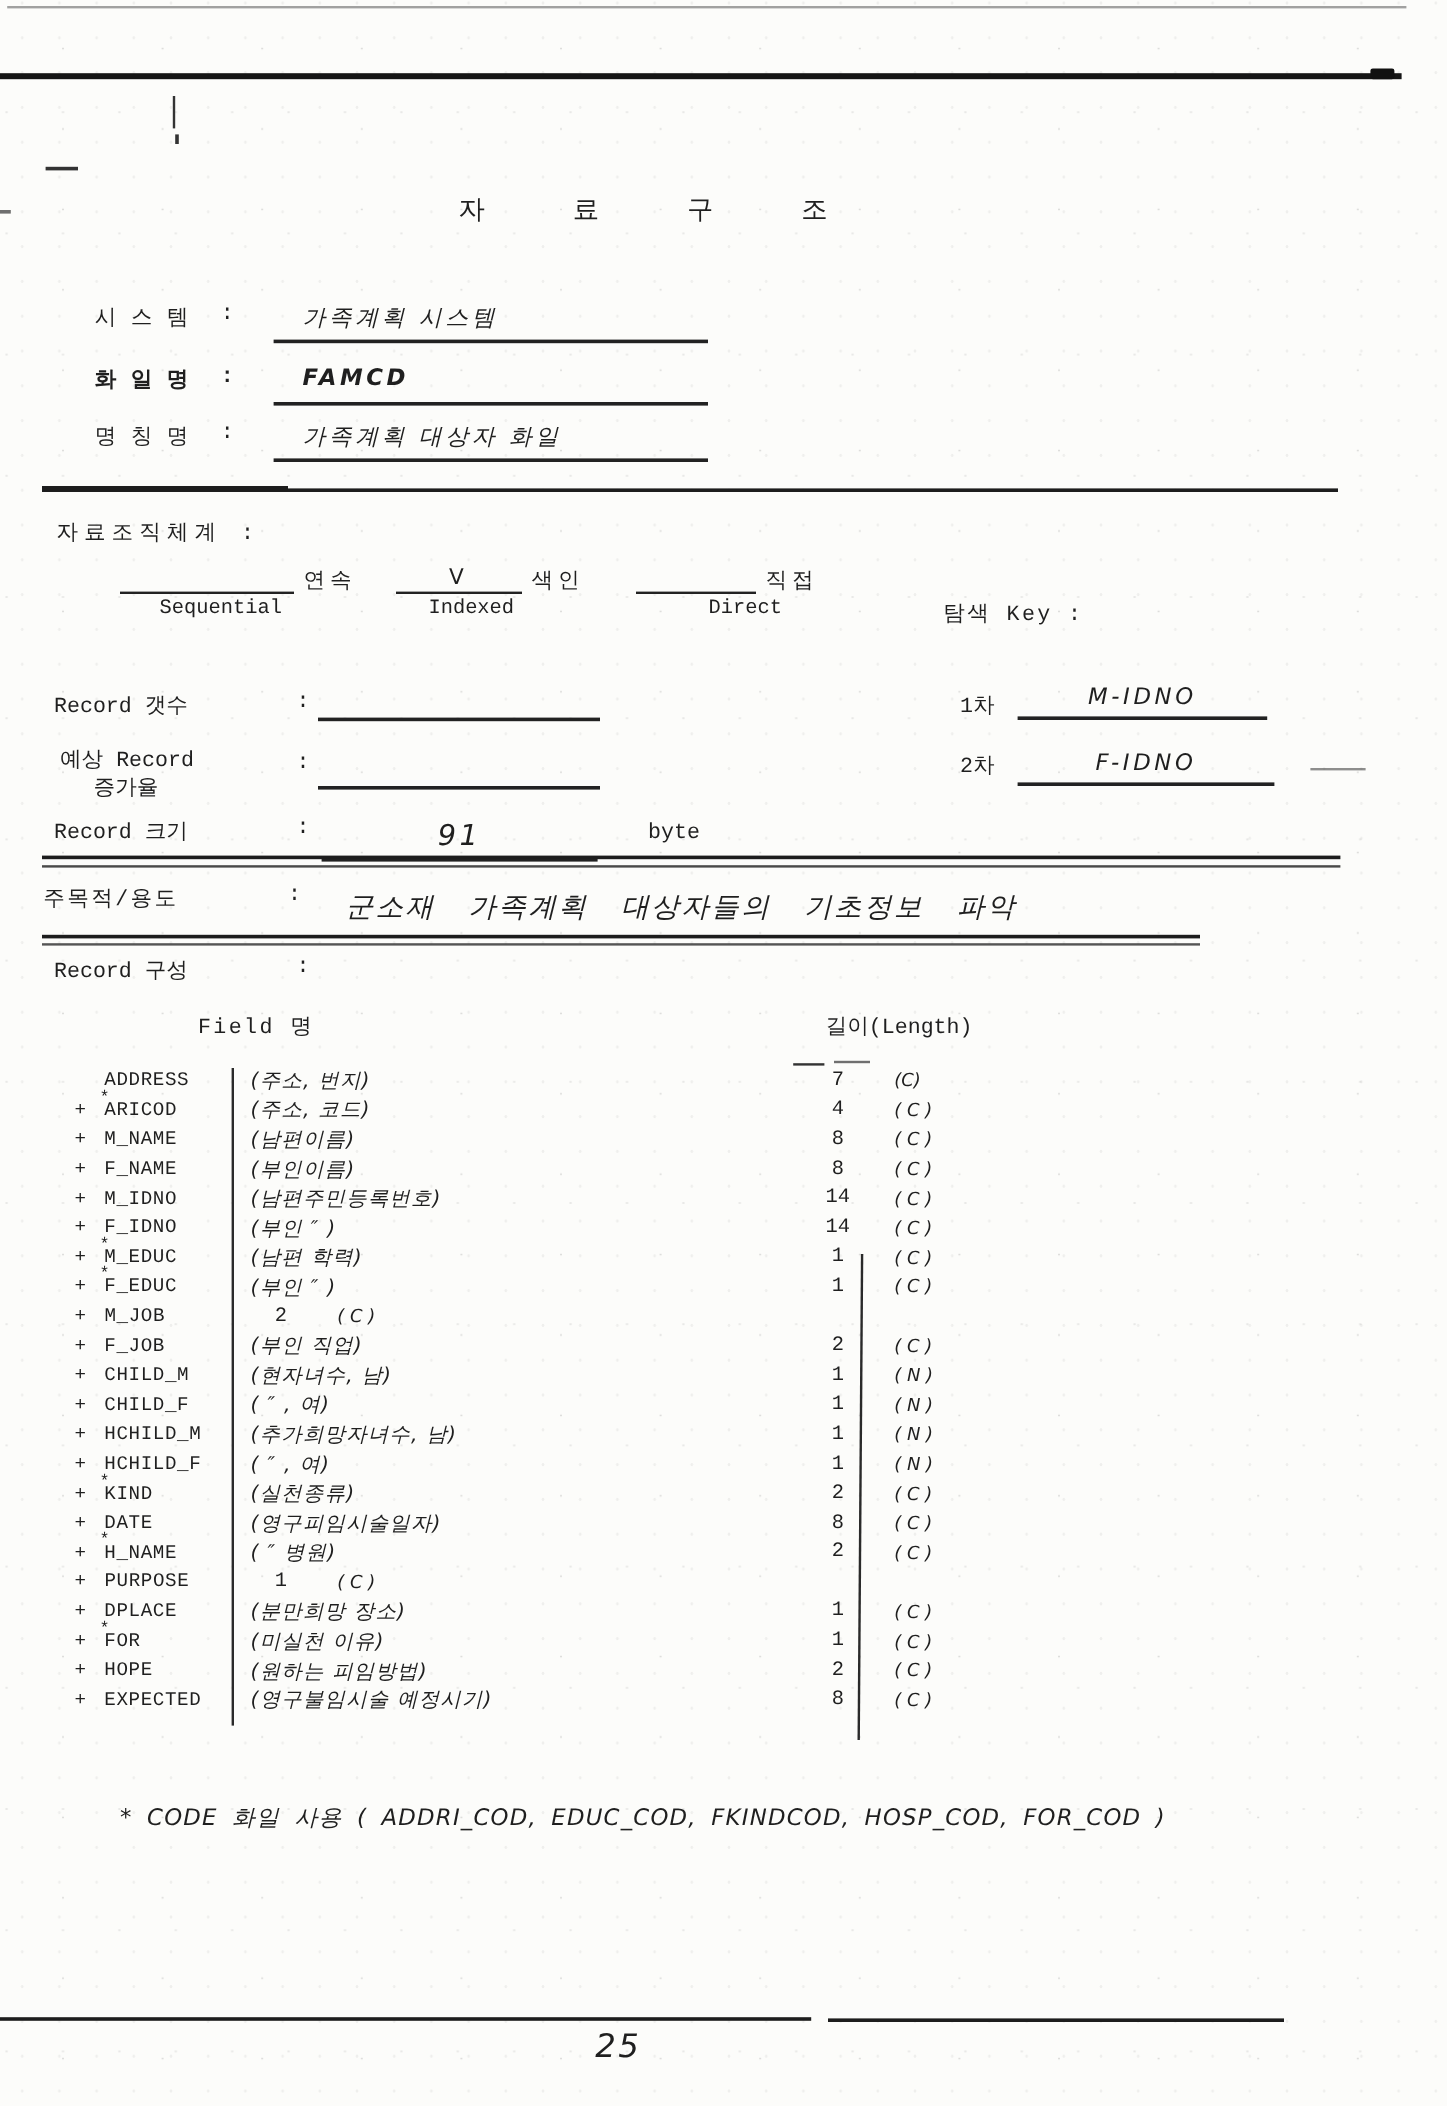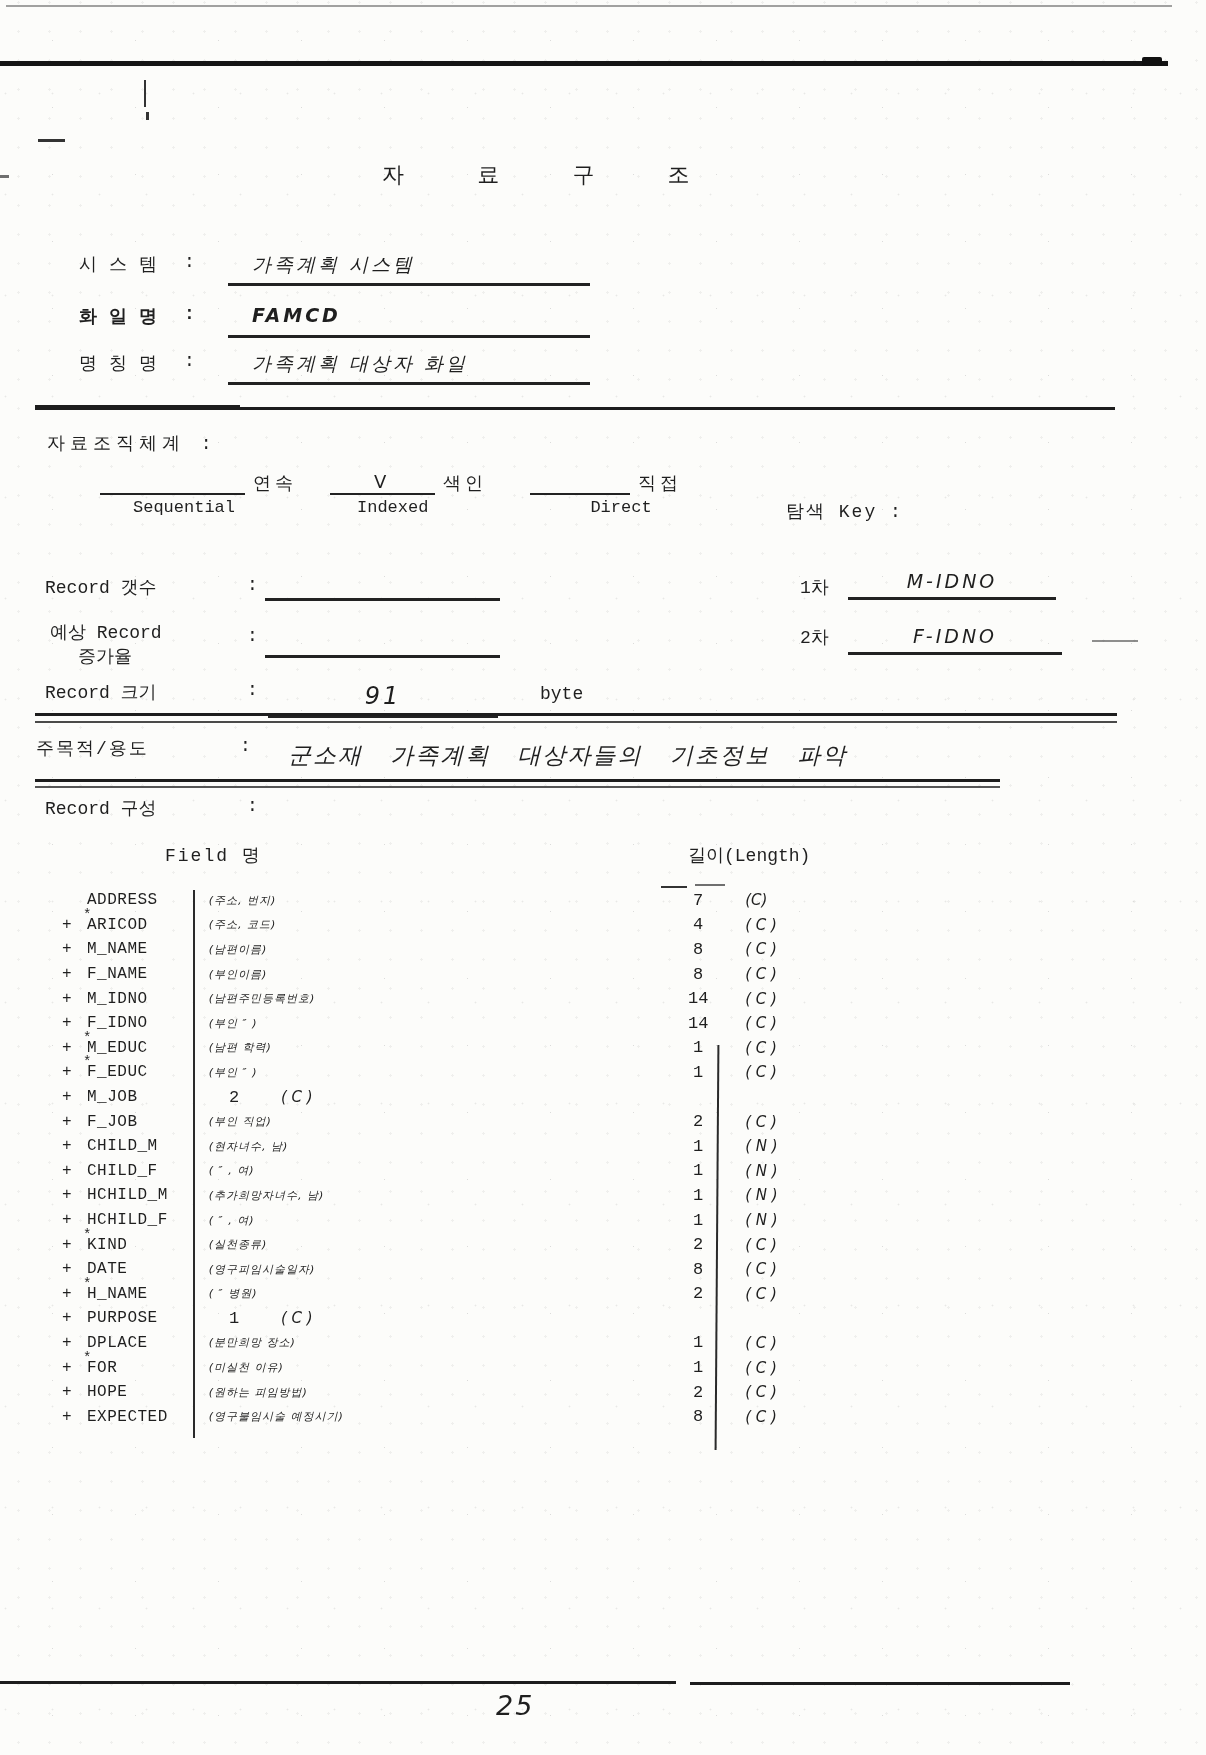--- a/index.html
+++ b/index.html
@@ -51,21 +51,21 @@
             font-size:19px;letter-spacing:3px;padding-bottom:5px;white-space:nowrap;}
 
   .purpose-val{left:288px;top:740px;font-size:23px;letter-spacing:2px;word-spacing:18px;white-space:nowrap;}
 
   .tbl-head{position:absolute;font-size:18px;letter-spacing:2px;}
   .ftable{position:absolute;left:60px;top:888px;width:780px;}
   .frow{display:flex;align-items:center;height:24.6px;}
   .fplus{width:25px;padding-left:2px;font-size:16px;}
   .fname{width:112px;position:relative;font-size:16px;letter-spacing:.5px;white-space:nowrap;}
   .fstar{position:absolute;left:-4px;top:-9px;font-size:14px;}
-  .fdesc{width:455px;padding-left:10px;font-size:11px;letter-spacing:1px;white-space:nowrap;}
+  .fdesc{width:455px;padding-left:10px;font-size:17px;letter-spacing:1px;white-space:nowrap;}
   .flen{width:70px;text-align:center;font-size:17px;}
   .ftype{width:95px;padding-left:12px;font-size:15px;white-space:nowrap;}
 
   .vline{position:absolute;background:#2a2a2a;}
   .footnote{position:absolute;left:100px;top:1502px;width:800px;font-size:19px;
             letter-spacing:1px;word-spacing:5px;white-space:nowrap;}
   .pagenum{position:absolute;left:496px;top:1690px;font-size:27px;letter-spacing:2px;}
 </style>
 </head>
 <body>
@@ -353,18 +353,19 @@
         <span class="fname"><span class="fstar"></span><span>EXPECTED</span></span>
         <span class="fdesc hand">(영구불임시술 예정시기)</span>
         <span class="flen">8</span>
         <span class="ftype hand">( C )</span>
       </div>
     </div>
 
   <div class="vline" style="left:193px;top:890px;width:2px;height:548px;"></div>
   <div class="vline" style="left:716px;top:1045px;width:2px;height:405px;transform:rotate(.4deg);"></div>
 
+  <div class="footnote hand">* CODE 화일 사용 ( ADDRI_COD, EDUC_COD, FKINDCOD, HOSP_COD, FOR_COD )</div>
 
   <div class="ruleh" style="top:1681px;left:0;width:676px;height:3px;"></div>
   <div class="ruleh" style="top:1682px;left:690px;width:380px;height:3px;"></div>
   <div class="pagenum hand">25</div>
 
 </div>
 
 </body></html>

